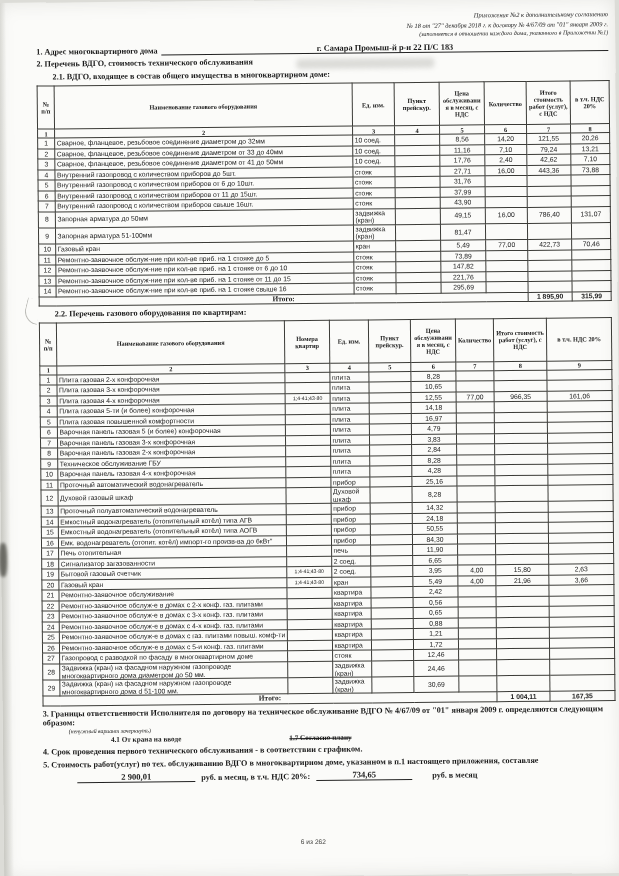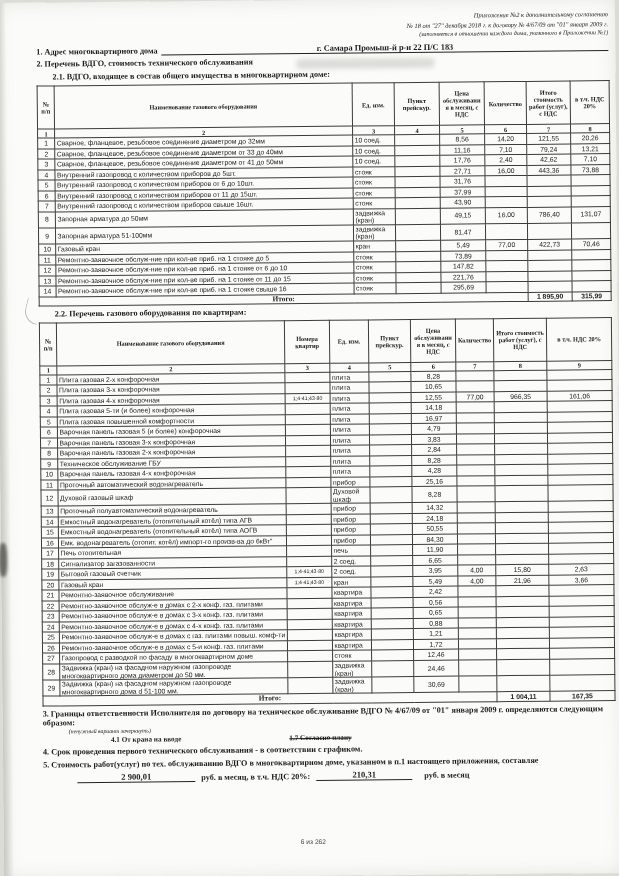--- a/index.html
+++ b/index.html
@@ -46,21 +46,21 @@
   .s3wrap{margin-top:2px;}
   .note{font-style:italic;font-size:5.8px;margin-left:26px;line-height:1.2;}
   .bounds{display:flex;font-size:7.2px;font-weight:bold;margin-top:1px;margin-left:68px;gap:108px;}
   .struck{text-decoration:line-through;}
   .amount-line{display:flex;align-items:flex-end;font-weight:bold;font-size:8.2px;margin-top:2px;
     margin-left:34px;}
   .uline{border-bottom:1px solid #222;text-align:center;font-size:8.6px;}
   .u1{width:118px;}
   .u2{width:96px;margin-left:6px;}
   .amount-line .mid{margin-left:6px;}
-  .amount-line .tail{margin-left:12px;}
+  .amount-line .tail{margin-left:20px;}
   .pagenum{position:absolute;left:0;top:838px;width:619px;text-align:center;
     font-size:6.6px;color:#3d3d3a;font-family:"Liberation Sans",sans-serif;}
 </style>
 </head>
 <body>
 
 <div class="sheet">
   <div class="edge-shade"></div>
   <div class="blotch"></div>
   <div class="hook"></div>
@@ -646,20 +646,20 @@
         <span class="struck">1.7 Согласно плану</span>
       </div>
     </div>
 
     <div class="sec">4. Срок проведения первого технического обслуживания - в соответствии с графиком.</div>
     <div class="sec">5. Стоимость работ(услуг) по тех. обслуживанию ВДГО в многоквартирном доме, указанном в п.1 настоящего приложения, составляе</div>
 
     <div class="amount-line">
       <span class="uline u1">2 900,01</span>
       <span class="mid">руб. в месяц, в т.ч. НДС 20%:</span>
-      <span class="uline u2">210,31</span>
+      <span class="uline u2">734,65</span>
       <span class="tail">руб. в месяц</span>
     </div>
 
   </div>
 
   <div class="pagenum">6 из 262</div>
 </div>
 
 </body></html>

